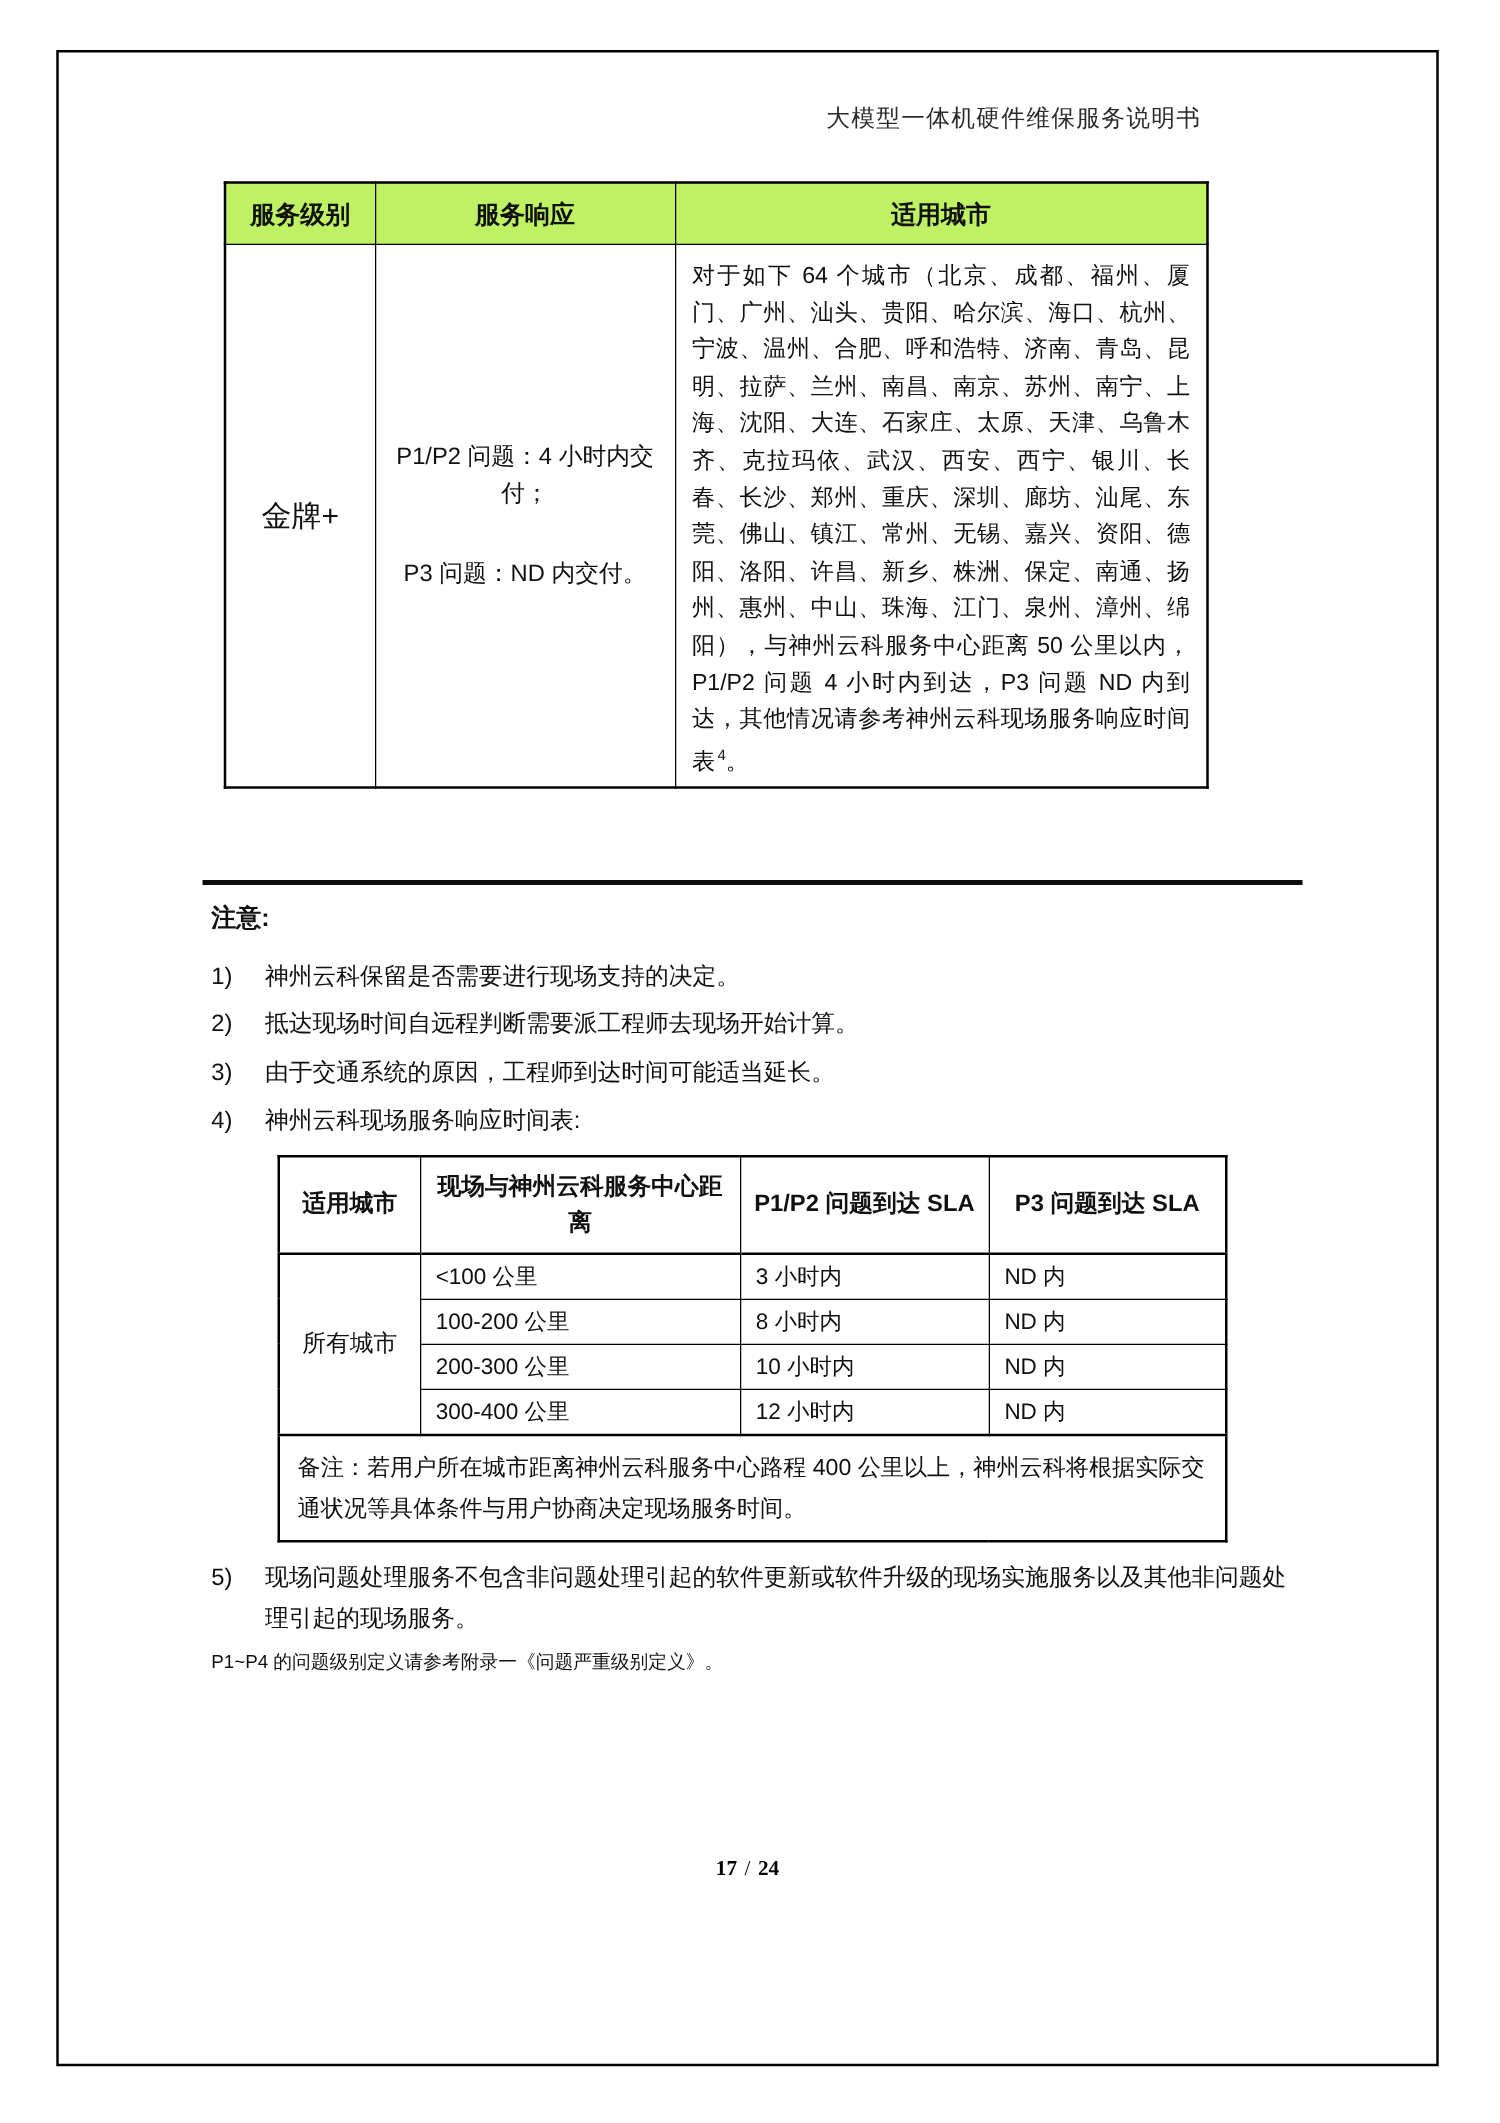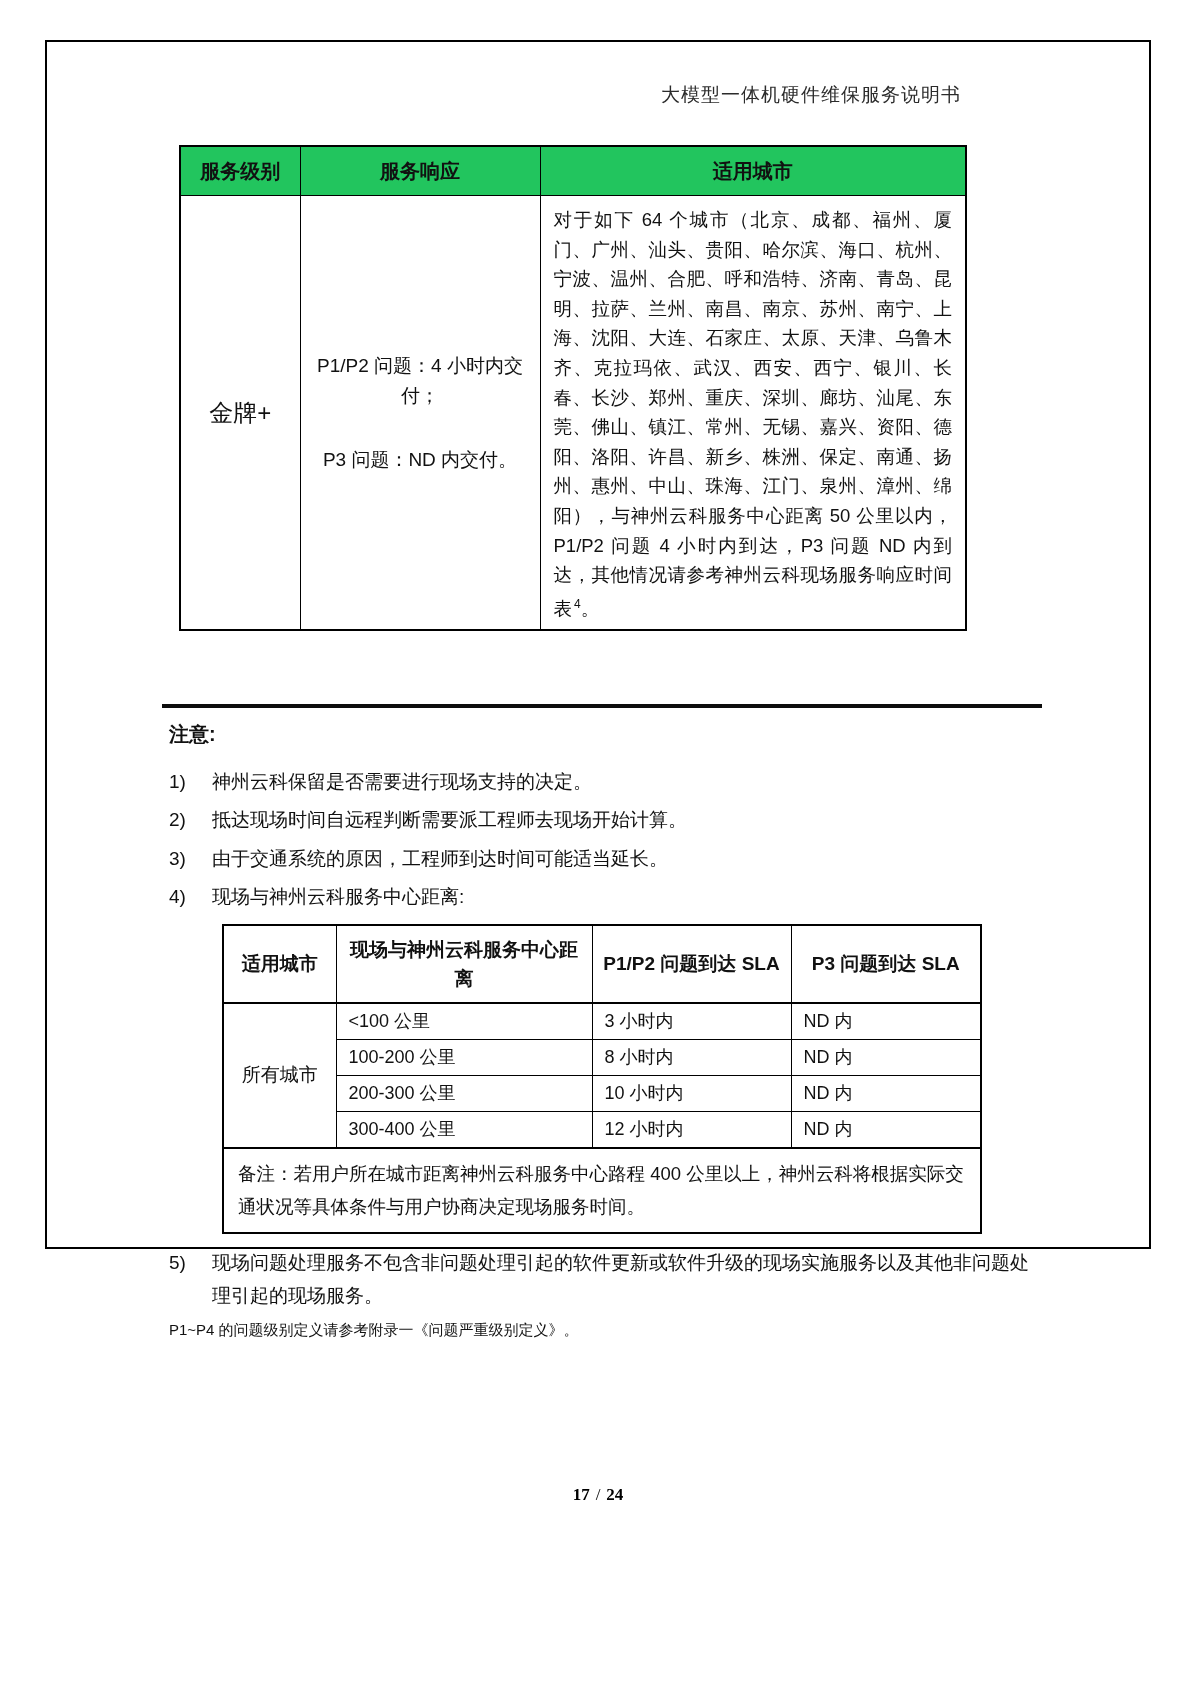--- a/index.html
+++ b/index.html
@@ -2,41 +2,41 @@
 <html><head>
 <meta charset="utf-8">
 <style>
   html,body { margin:0; padding:0; }
   body {
     width:1200px; height:1698px; background:#ffffff; position:relative;
     font-family:"Liberation Sans", sans-serif; color:#111;
     -webkit-font-smoothing:antialiased;
   }
   .border-box {
-    position:absolute; left:45px; top:40px; width:1106px; height:1209px;
+    position:absolute; left:45px; top:40px; width:1106px; height:1613px;
     border:2px solid #000; box-sizing:border-box;
   }
   .content {
     position:relative; box-sizing:border-box; width:100%; height:100%;
     padding:40px 113px 0 122px;
   }
   .doc-header {
     font-family:"Liberation Serif", serif; font-size:19px; color:#2b2b2b;
     text-align:right; padding-right:75px; letter-spacing:1px;
   }
   .section-title {
     margin-top:42px; font-size:22px; font-weight:bold; color:#000;
     letter-spacing:0.5px;
   }
   
   table { border-collapse:collapse; table-layout:fixed; }
   .t1 { margin-top:37px; margin-left:10px; width:786px; border:2px solid #000; }
   .t1 th, .t1 td { border:1.5px solid #000; }
   .t1 th {
-    background:#22c55e; font-size:20px; font-weight:bold; text-align:center;
+    background:#bef264; font-size:20px; font-weight:bold; text-align:center;
     height:48px; padding:0;
   }
   .t1 .col-level { width:120px; }
   .t1 .col-resp  { width:240px; }
   .t1 .col-city  { width:426px; }
   .t1 td { font-size:19px; }
   .t1 .cell-level { text-align:center; vertical-align:middle; font-size:24px; }
   .t1 .cell-resp  { text-align:center; vertical-align:middle; padding:1px 12px; line-height:30px; }
   .t1 .cell-resp .resp-line2 { margin-top:34px; }
   .t1 .cell-city  {
@@ -129,21 +129,21 @@
       <div class="note-item">
         <span class="marker">2)</span>
         <span class="ntext">抵达现场时间自远程判断需要派工程师去现场开始计算。</span>
       </div>
       <div class="note-item">
         <span class="marker">3)</span>
         <span class="ntext">由于交通系统的原因，工程师到达时间可能适当延长。</span>
       </div>
       <div class="note-item">
         <span class="marker">4)</span>
-        <span class="ntext">现场与神州云科服务中心距离:</span>
+        <span class="ntext">神州云科现场服务响应时间表:</span>
       </div>
     </div>
 
     <table class="t2">
       <colgroup>
           <col class="col-a">
           <col class="col-b">
           <col class="col-c">
           <col class="col-d">
         </colgroup>

